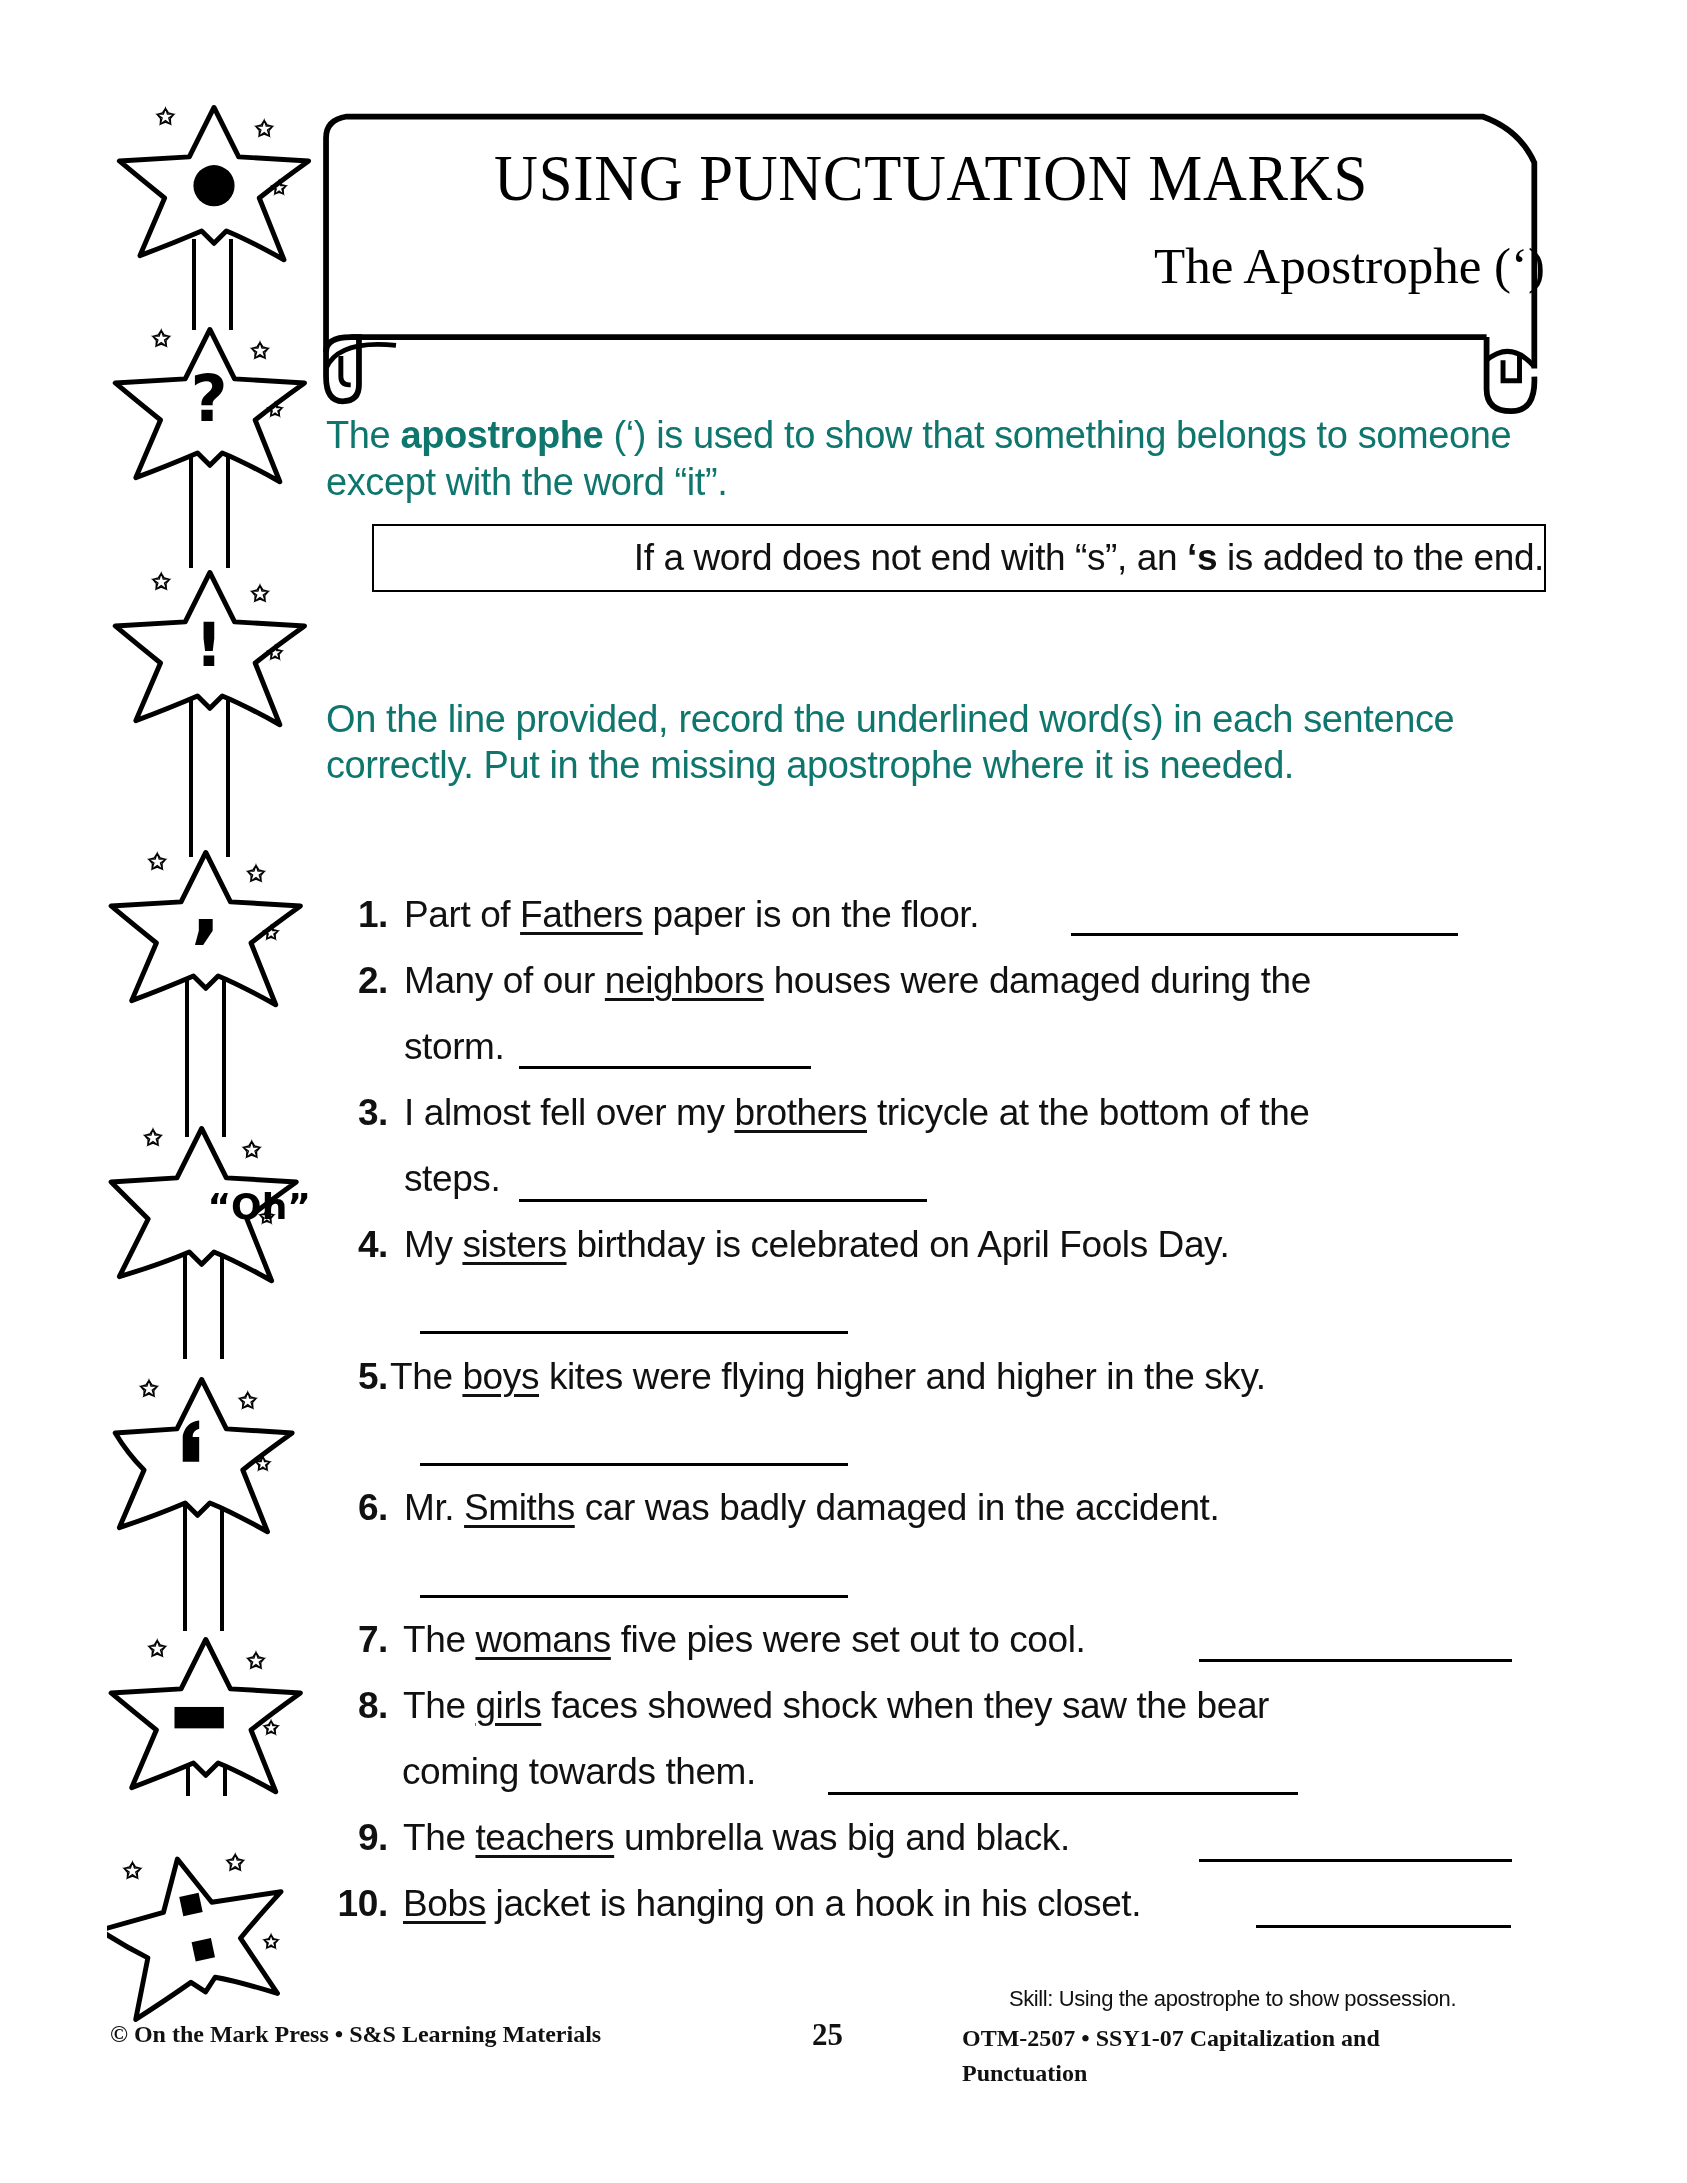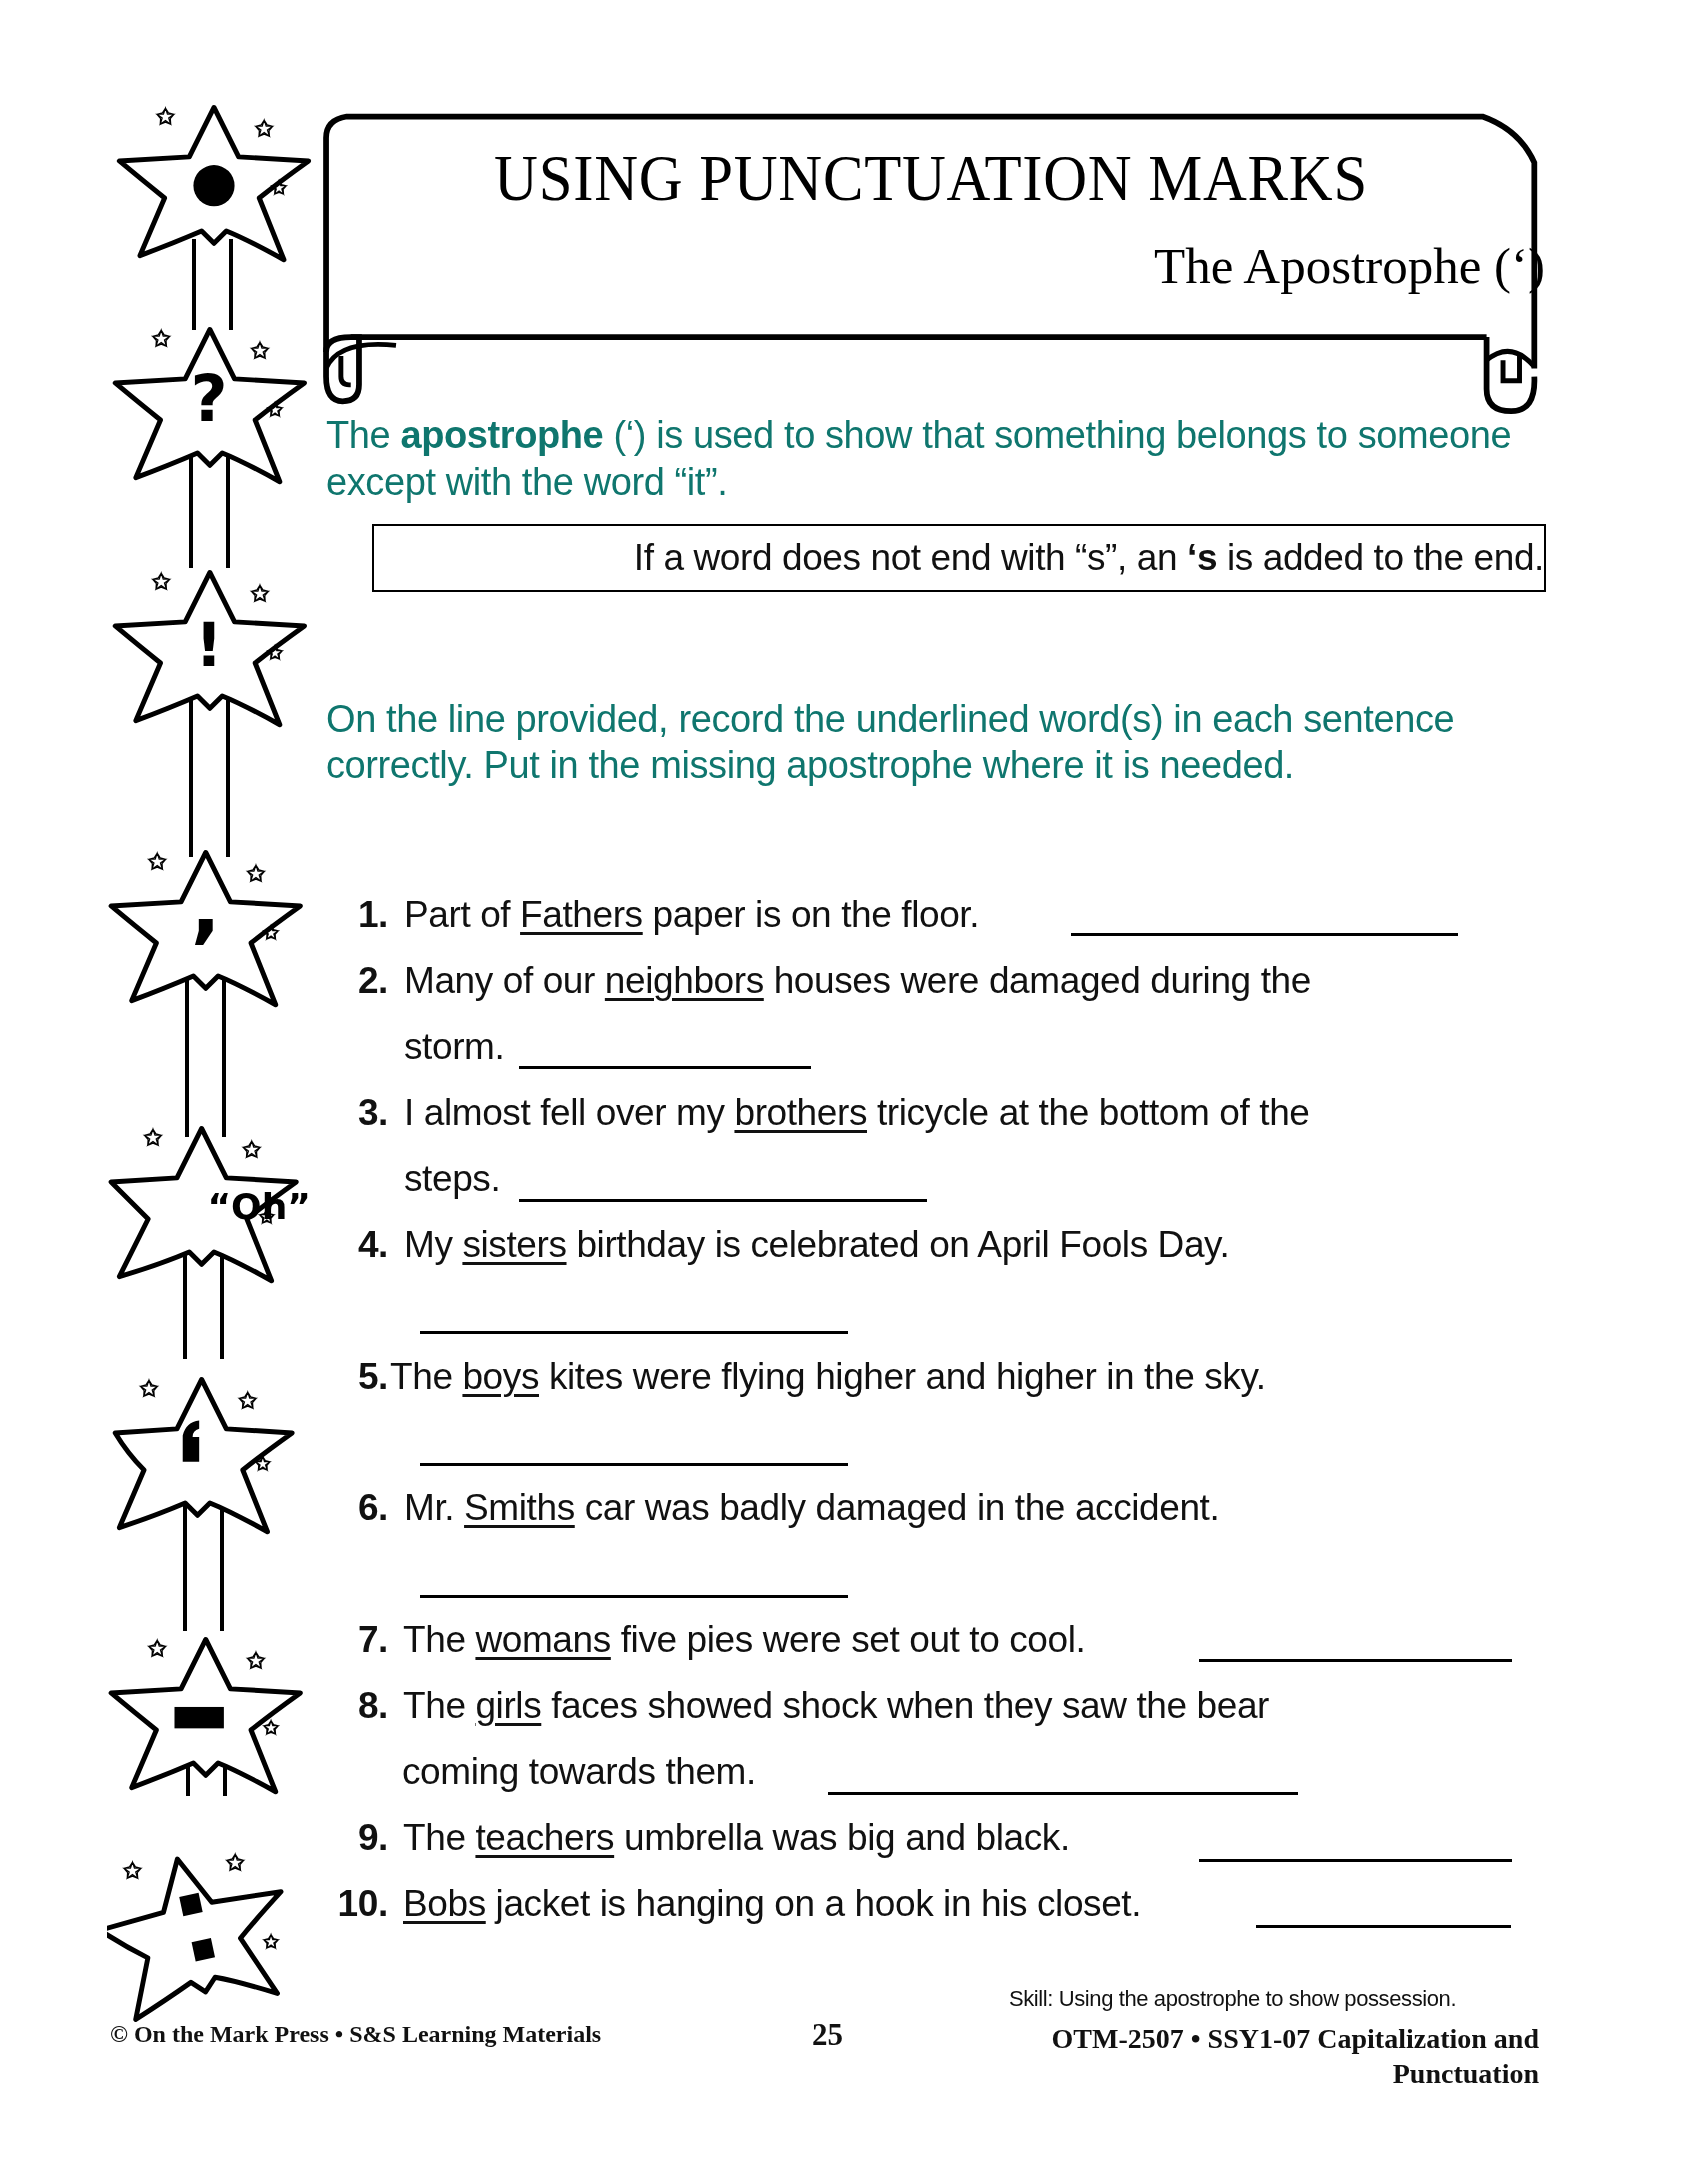--- a/index.html
+++ b/index.html
@@ -33,21 +33,21 @@
     .q { position: absolute; font-size: 37px; line-height: 46px; letter-spacing: -0.4px; white-space: nowrap; }
     .q-num { position: absolute; font-weight: bold; text-align: right; width: 58px; }
     .q-text { position: absolute; }
     .u { text-decoration: underline; text-decoration-thickness: 2.5px; text-underline-offset: 5px; }
     .blank-line { position: absolute; border-bottom: 3.3px solid #000; height: 0; }
 
     
     .footer-skill { position: absolute; left: 1009px; top: 1986px; font-size: 22px; letter-spacing: -0.4px; font-family: "Liberation Sans", sans-serif; }
     .footer-left { position: absolute; left: 110px; top: 2021px; font-family: "Liberation Serif", serif; font-weight: bold; font-size: 24px; }
     .footer-page { position: absolute; left: 812px; top: 2017px; font-family: "Liberation Serif", serif; font-size: 31px; font-weight: bold; }
-    .footer-right { position: absolute; right: 148px; top: 2021px; text-align: right; font-family: "Liberation Serif", serif; font-weight: bold; font-size: 28px; line-height: 35px; width: 577px; }
+    .footer-right { position: absolute; right: 148px; top: 2021px; text-align: left; font-family: "Liberation Serif", serif; font-weight: bold; font-size: 24px; line-height: 35px; width: 577px; }
   </style>
 </head>
 <body>
 
 <div class="border-col">
 
   <div class="pole" style="left:85px; top:157px; height:91px;"></div>
   <div class="pole" style="left:82px; top:354px; height:132px;"></div>
   <div class="pole" style="left:82px; top:610px; height:165px;"></div>
   <div class="pole" style="left:78px; top:890px; height:165px;"></div>

